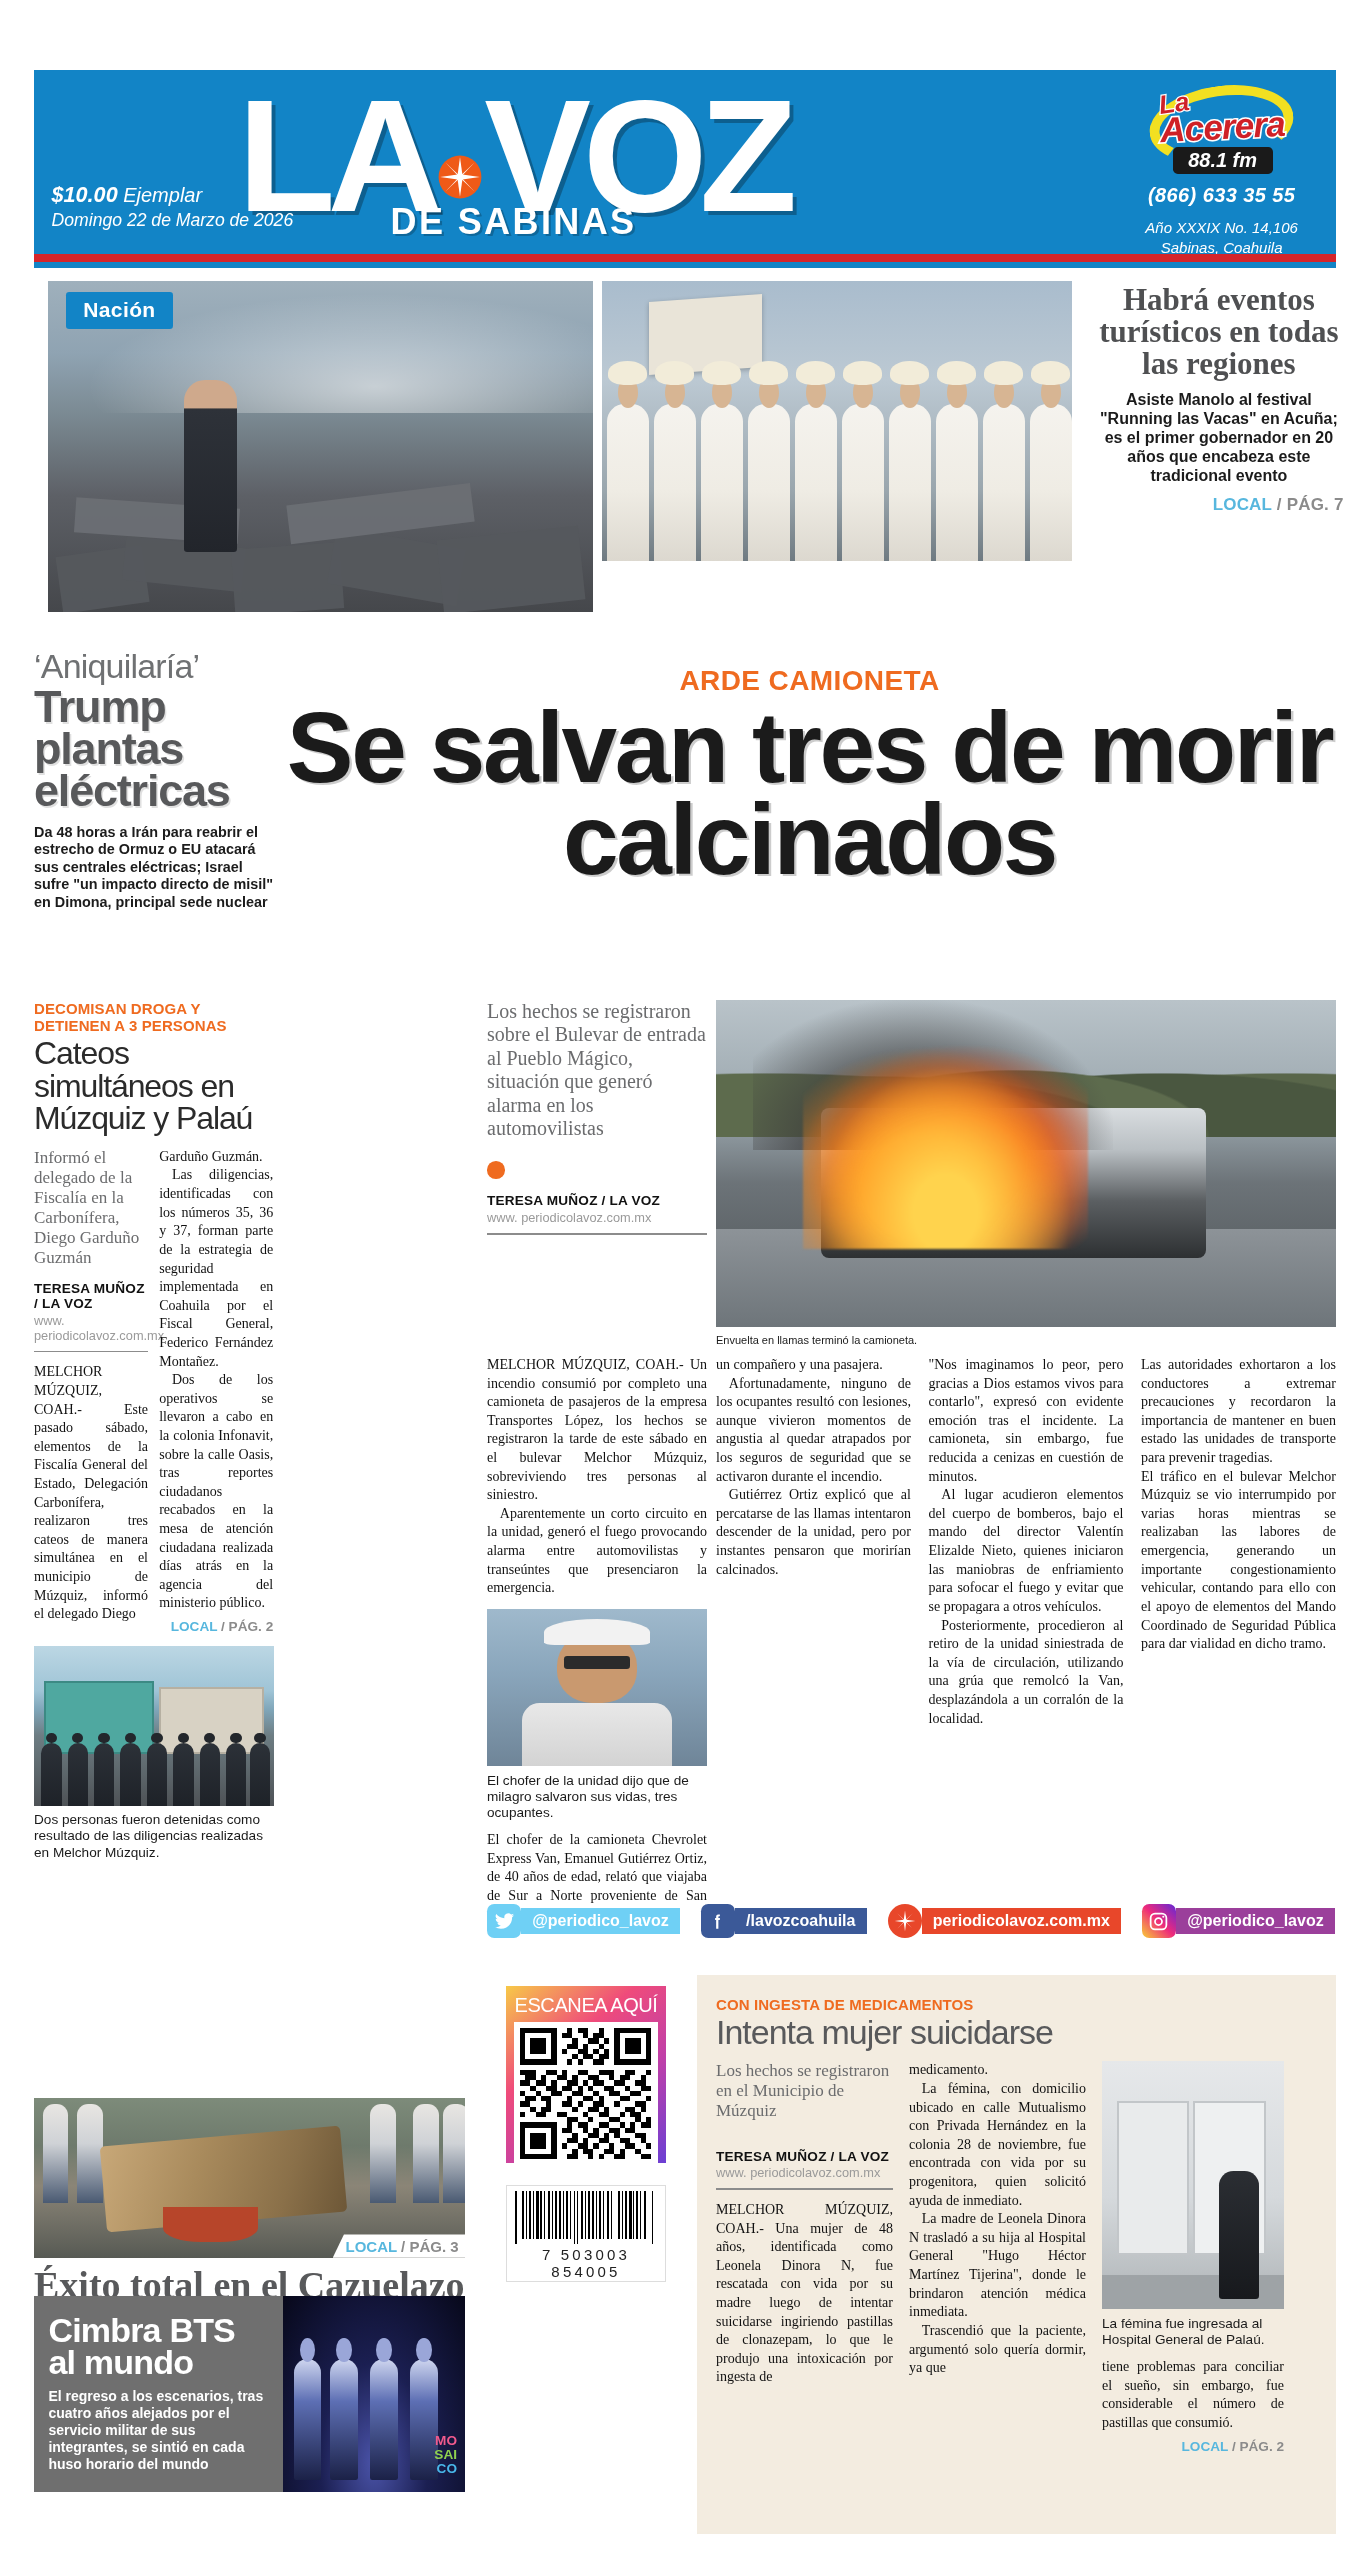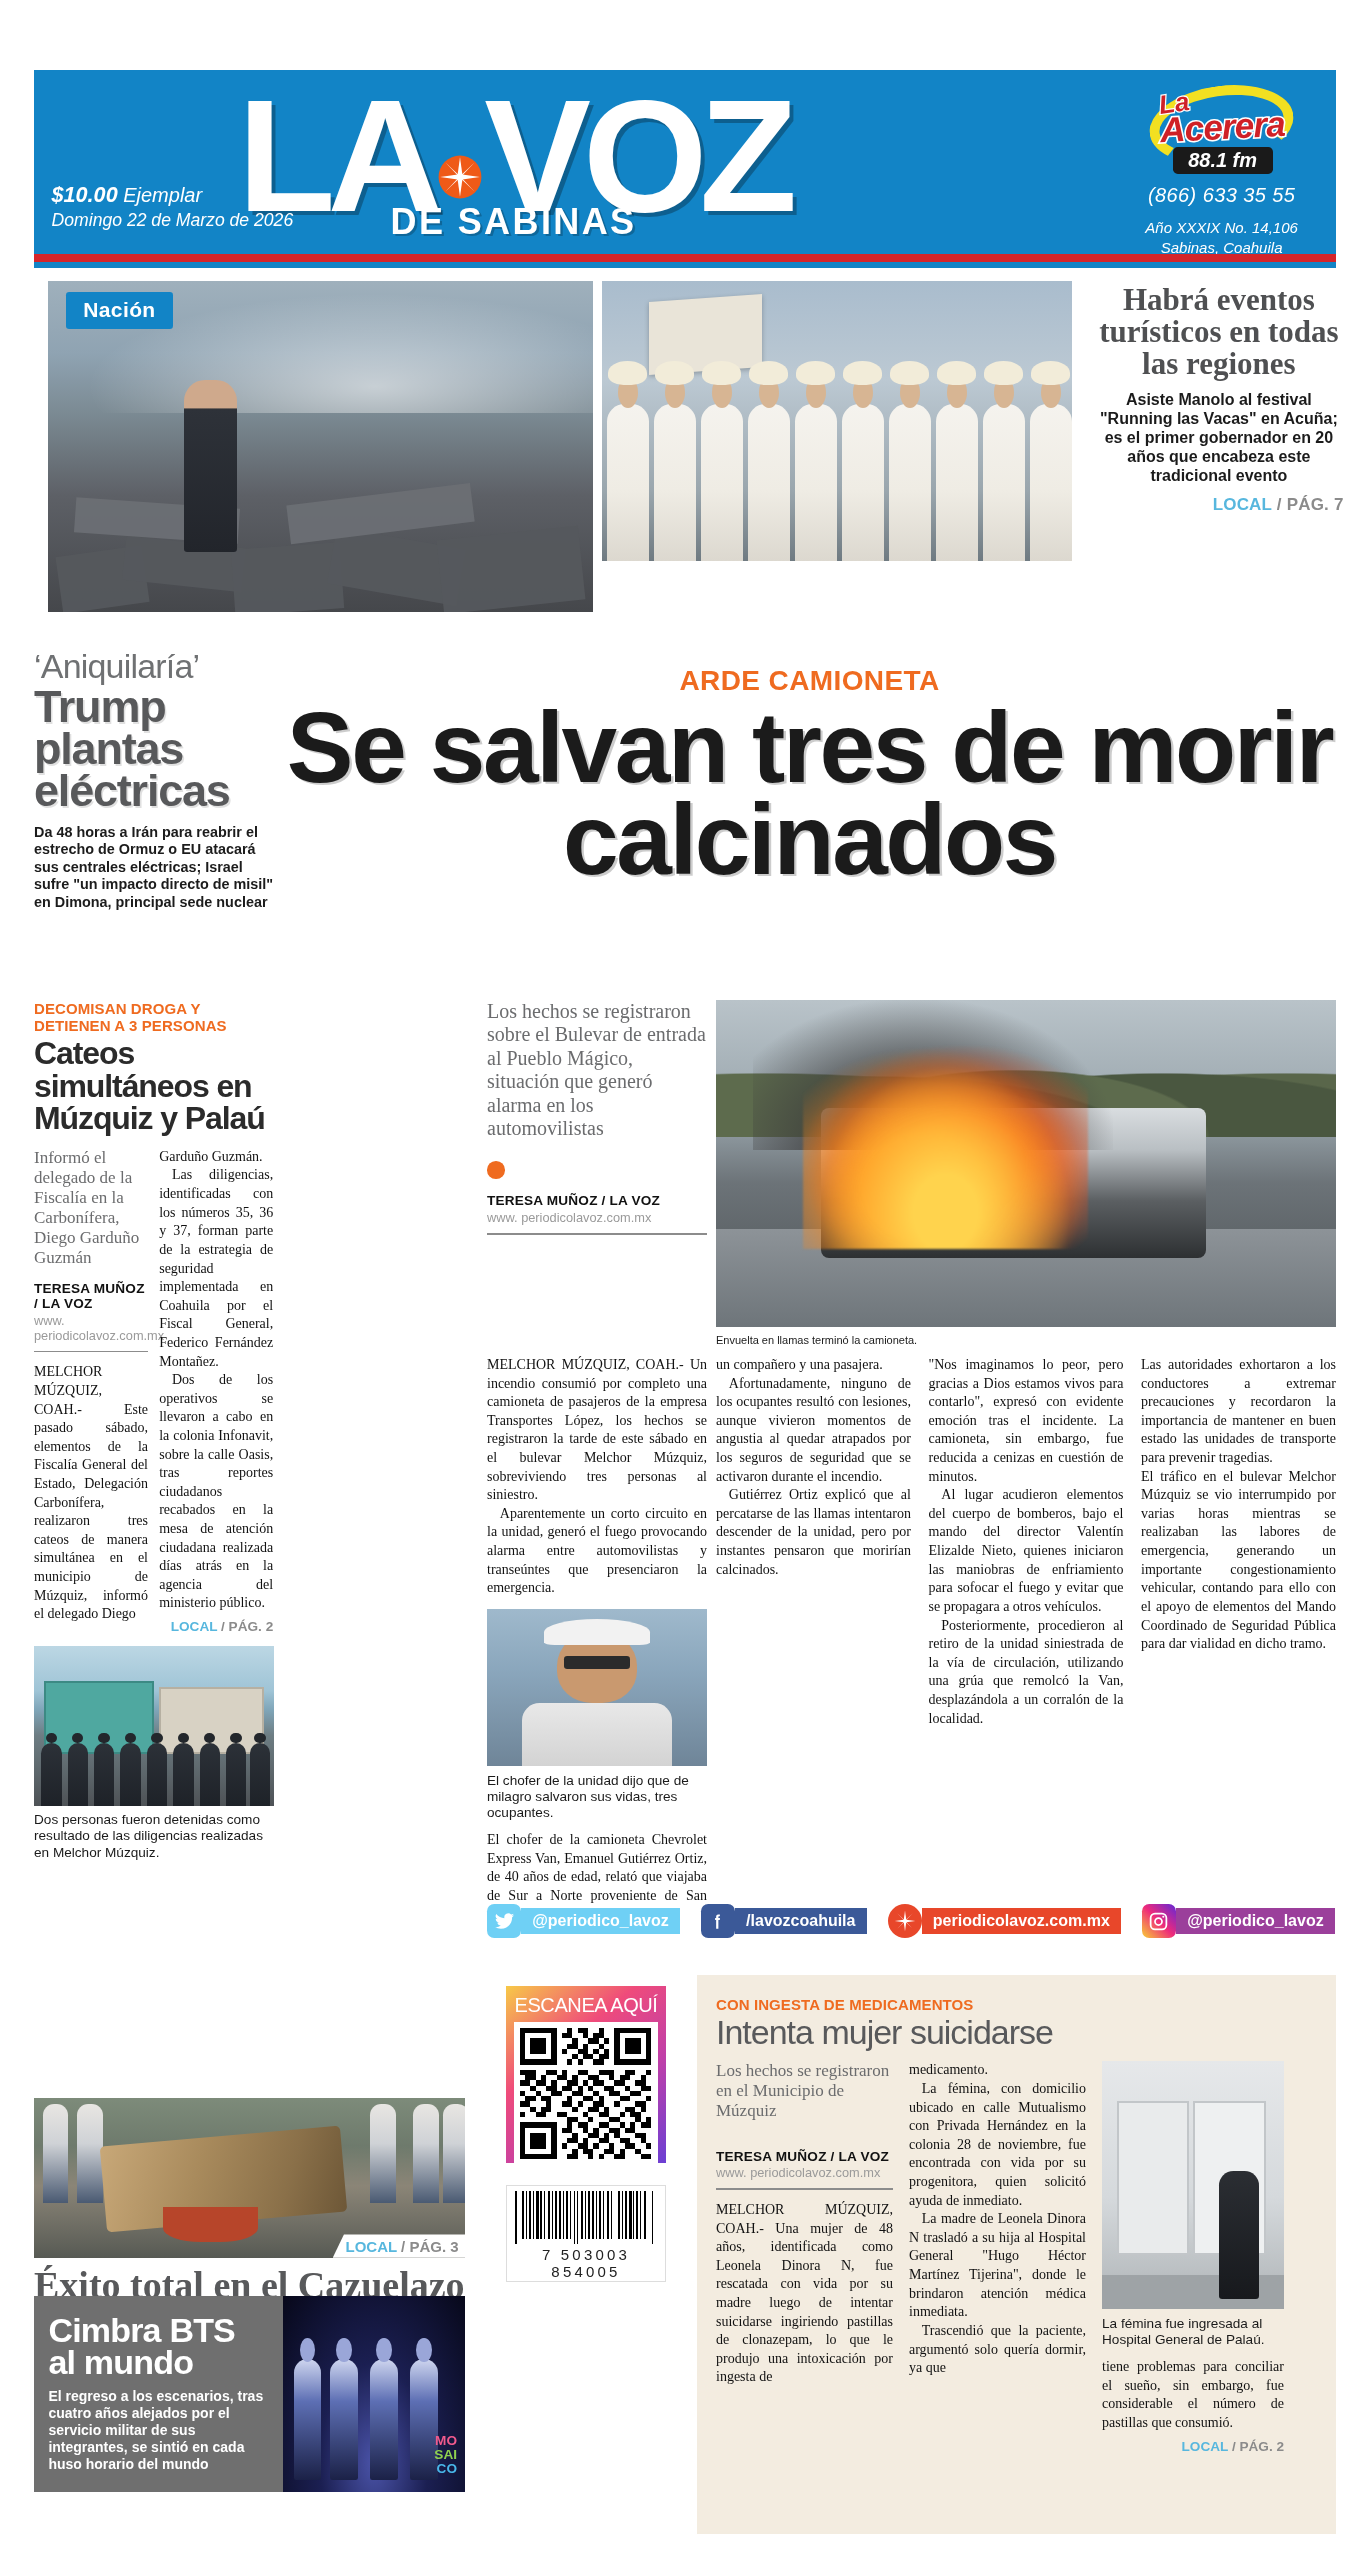--- a/index.html
+++ b/index.html
@@ -71,21 +71,21 @@
     -webkit-text-stroke:3.2px #ffffff; paint-order:stroke fill;
     letter-spacing:-0.8px; transform:rotate(-3deg);
   }
   .radio-fm {
     position:absolute; left:38px; top:64px; width:100px; height:27px;
     background:#1a1a1a; border-radius:4.8px; color:#fff;
     font-size:20px; font-weight:bold; font-style:italic;
     line-height:27px;
   }
   .radio-phone {
-    margin-top:4.8px; color:#ffffff; font-weight:normal; font-style:italic;
+    margin-top:4.8px; color:#ffffff; font-weight:bold; font-style:italic;
     font-size:20px; letter-spacing:0.4px;
   }
   .radio-meta {
     margin-top:11.2px; color:#ffffff; font-style:italic; font-size:15px;
     line-height:1.35;
   }
 
   .rule-red { position:absolute; left:34px; top:254px; width:1302px; height:8px; background:#d4252a; }
   .rule-blue{ position:absolute; left:34px; top:262px; width:1302px; height:6.4px;  background:#1284c6; }
 
@@ -186,21 +186,21 @@
     position:absolute; left:284px; top:701px; width:1051px;
     font-weight:bold; font-size:100px; line-height:0.92; color:#1b1b1b;
     text-align:center; letter-spacing:-2.4px;
     text-shadow:2.4px 2.4px 0 rgba(0,0,0,0.2);
   }
 
   
   .cateos { position:absolute; left:34px; top:1000px; width:240px; }
   .orange-kick { color:#ef6b20; font-weight:bold; font-size:15px; letter-spacing:0.1px; }
   .cateos h2 {
-    font-size:32px; font-weight:700; color:#2b2b2b; line-height:1.02;
+    font-size:32px; font-weight:400; color:#2b2b2b; line-height:1.02;
     letter-spacing:-1.1px; margin-top:3.2px;
   }
   .two-col { display:flex; gap:11.2px; margin-top:12.8px; }
   .col { width:114px; }
   .dek-serif {
     font-family:"Liberation Serif", serif; font-size:17px; line-height:1.18;
     color:#6b6c6e;
   }
   .byline { margin-top:12.8px; font-weight:bold; font-size:13.6px; color:#111; letter-spacing:0.2px; }
   .byurl   { font-size:12.8px; color:#9a9a9a; margin-top:1.6px; }

